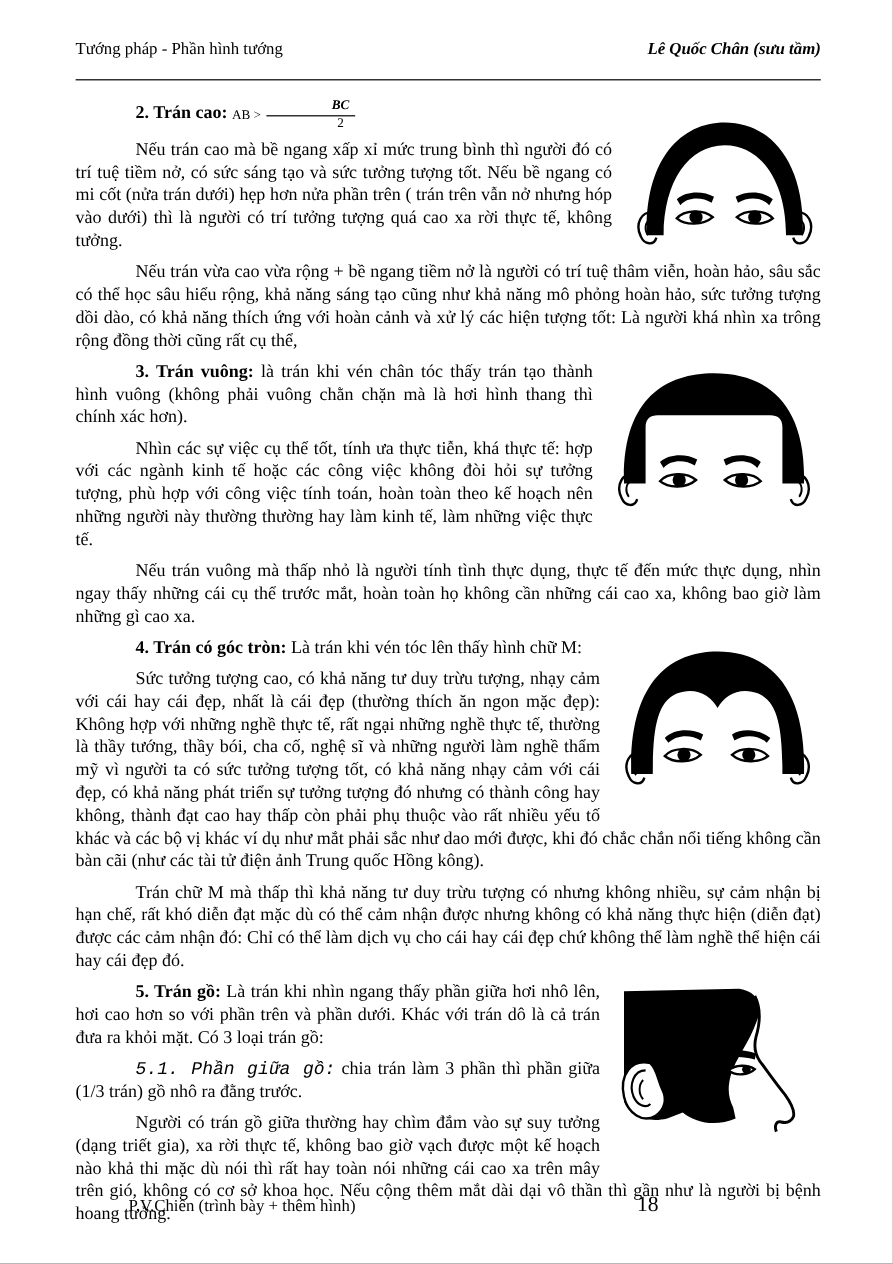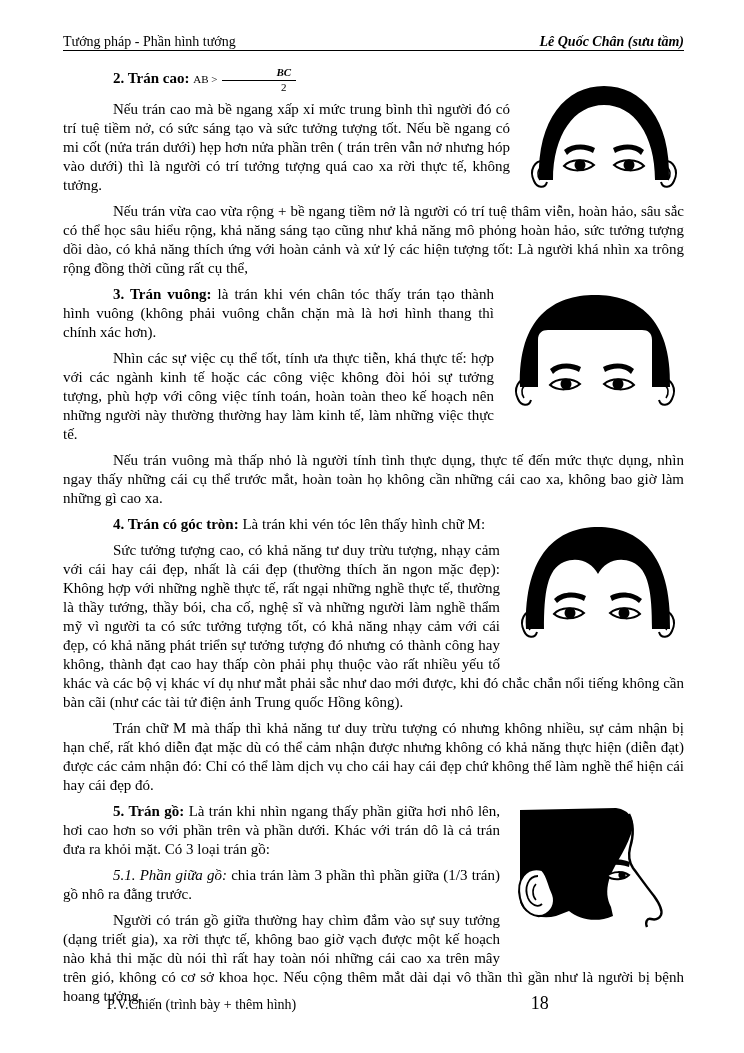--- a/index.html
+++ b/index.html
@@ -10,32 +10,32 @@
     font-family:"Liberation Serif","DejaVu Serif",serif;
     color:#000;
     overflow:hidden;
     margin:0 auto;
   }
   .inner{position:absolute;left:63px;right:60px;top:34px;}
   .hdr{
     display:flex;justify-content:space-between;align-items:baseline;
     font-size:14px;
     border-bottom:1px solid #000;
-    padding-bottom:0;
+    padding-bottom:16px;
   }
   .hdr .right{font-weight:bold;font-style:italic;}
   .content{
     margin-top:16px;
     font-size:15px;
     line-height:19px;
     text-align:justify;
   }
   .content p{margin:0 0 7px;text-indent:50px;}
   .h{font-weight:bold;}
-  .ital-h{font-style:italic;}
+  .ital-h{font-style:italic;font-family:Liberation Mono, monospace;}
   .formula-line{text-indent:50px;margin:0 0 8px;text-align:left;}
   .math{font-size:11px;}
   .frac{
     display:inline-block;vertical-align:middle;text-align:center;
     line-height:1.05;margin-left:4px;
   }
   .frac .num{display:block;border-bottom:1.4px solid #000;padding:0 5px 1px;font-style:italic;font-weight:bold;}
   .frac .den{display:block;padding-top:1px;}
   .fig{float:right;clear:right;}
   .fig svg{display:block;}

